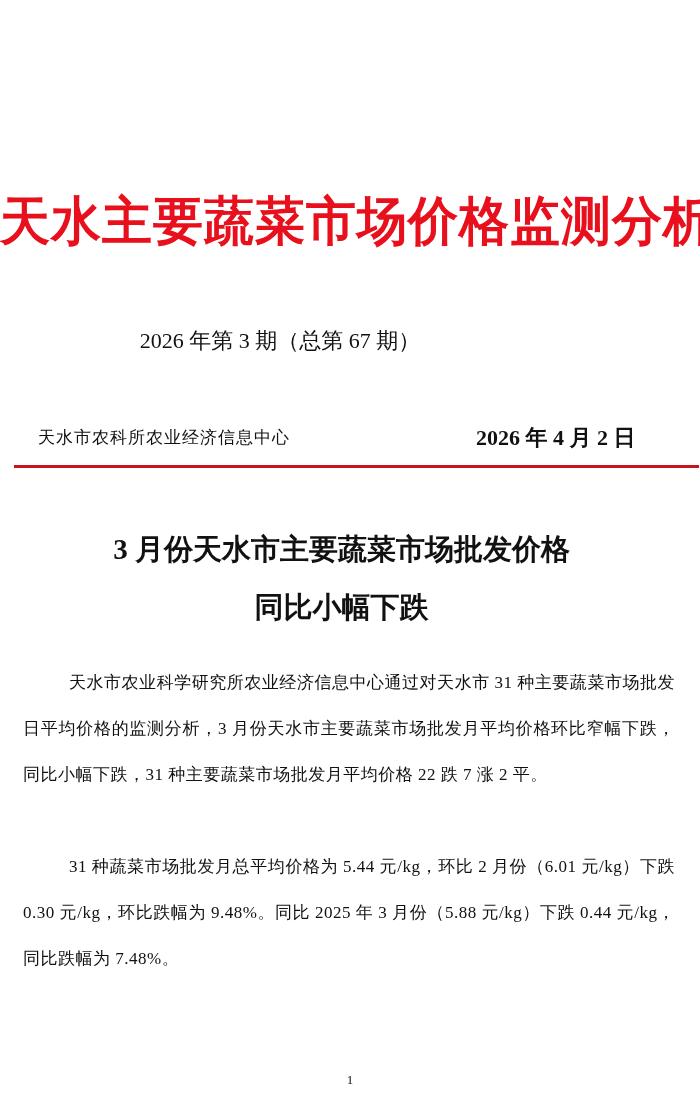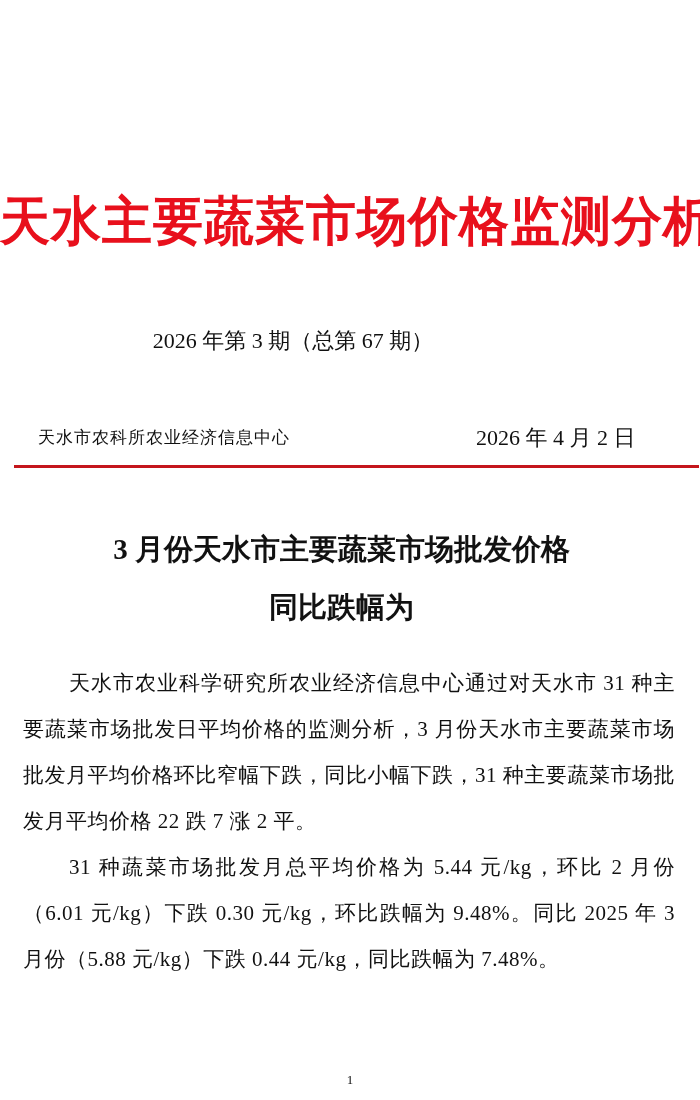--- a/index.html
+++ b/index.html
@@ -1,43 +1,43 @@
 <!DOCTYPE html>
 <html><head>
   <meta charset="utf-8">
   <style>
     html, body { margin: 0; padding: 0; background: #ffffff; }
     body { width: 700px; height: 1100px; position: relative; overflow: hidden;
            font-family: "Liberation Serif", "DejaVu Serif", serif; color: #111; }
     .title { position: absolute; left: 0; width: 700px; top: 188px; text-align: center;
              font-size: 50px; line-height: 66px; color: #e8101c; font-weight: bold;
              letter-spacing: 1px; transform: scaleY(1.05); white-space: nowrap; }
-    .issue { position: absolute; left: 15px; width: 556px; top: 326px; text-align: center;
+    .issue { position: absolute; left: 2px; width: 556px; top: 326px; text-align: center;
              font-size: 22px; line-height: 30px; }
     .org { position: absolute; left: 38px; top: 423px; font-size: 17px; line-height: 30px; letter-spacing: 1px; }
-    .date { position: absolute; left: 476px; top: 423px; font-size: 22px; line-height: 30px; }
+    .date { position: absolute; left: 476px; top: 423px; font-size: 22px; line-height: 30px; font-weight: bold; }
     .rule { position: absolute; left: 14px; width: 685px; top: 465px; height: 3px; background: #c4161c; }
     .headline { position: absolute; left: 0; width: 683px; text-align: center; font-size: 29px;
                 font-weight: bold; line-height: 40px; }
     .h1 { top: 529px; }
     .h2 { top: 587px; }
-    .para { position: absolute; left: 23px; width: 652px; font-size: 21px; line-height: 46px;
+    .para { position: absolute; left: 23px; width: 652px; font-size: 17px; line-height: 46px;
             text-align: justify; letter-spacing: 0.5px; }
     .p1 { top: 660px; text-indent: 46px; }
     .p2 { top: 844px; text-indent: 46px; }
     .pagenum { position: absolute; left: 0; width: 700px; top: 1072px; text-align: center; font-size: 13px; }
   </style>
 </head>
 <body>
 
 <div class="title">天水主要蔬菜市场价格监测分析</div>
 <div class="issue">2026 年第 3 期（总第 67 期）</div>
 <div class="org">天水市农科所农业经济信息中心</div>
 <div class="date">2026 年 4 月 2 日</div>
 <div class="rule"></div>
 
 <div class="headline h1">3 月份天水市主要蔬菜市场批发价格</div>
-<div class="headline h2">同比跌幅为</div>
+<div class="headline h2">同比小幅下跌</div>
 
 <div class="para p1">天水市农业科学研究所农业经济信息中心通过对天水市 31 种主要蔬菜市场批发日平均价格的监测分析，3 月份天水市主要蔬菜市场批发月平均价格环比窄幅下跌，同比小幅下跌，31 种主要蔬菜市场批发月平均价格 22 跌 7 涨 2 平。</div>
 <div class="para p2">31 种蔬菜市场批发月总平均价格为 5.44 元/kg，环比 2 月份（6.01 元/kg）下跌 0.30 元/kg，环比跌幅为 9.48%。同比 2025 年 3 月份（5.88 元/kg）下跌 0.44 元/kg，同比跌幅为 7.48%。</div>
 
 <div class="pagenum">1</div>
 
 </body></html>

